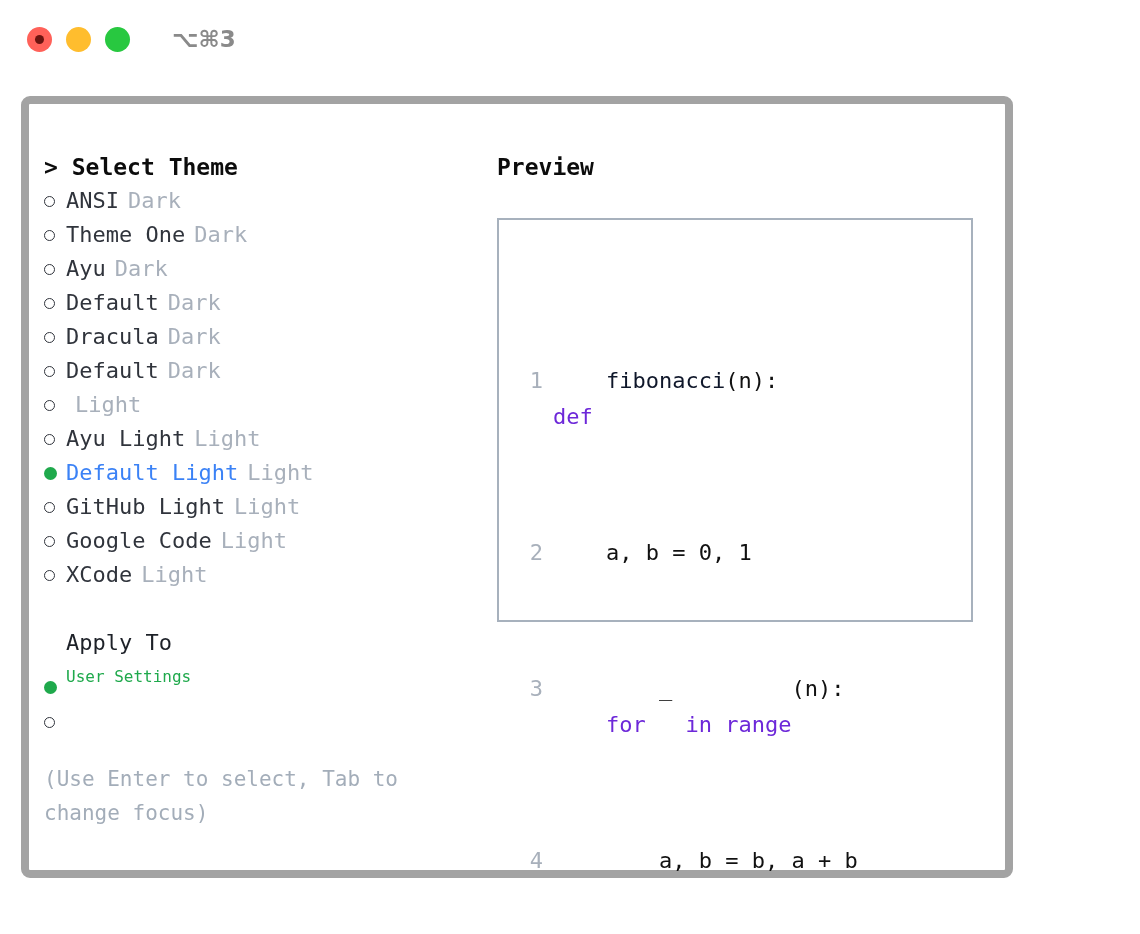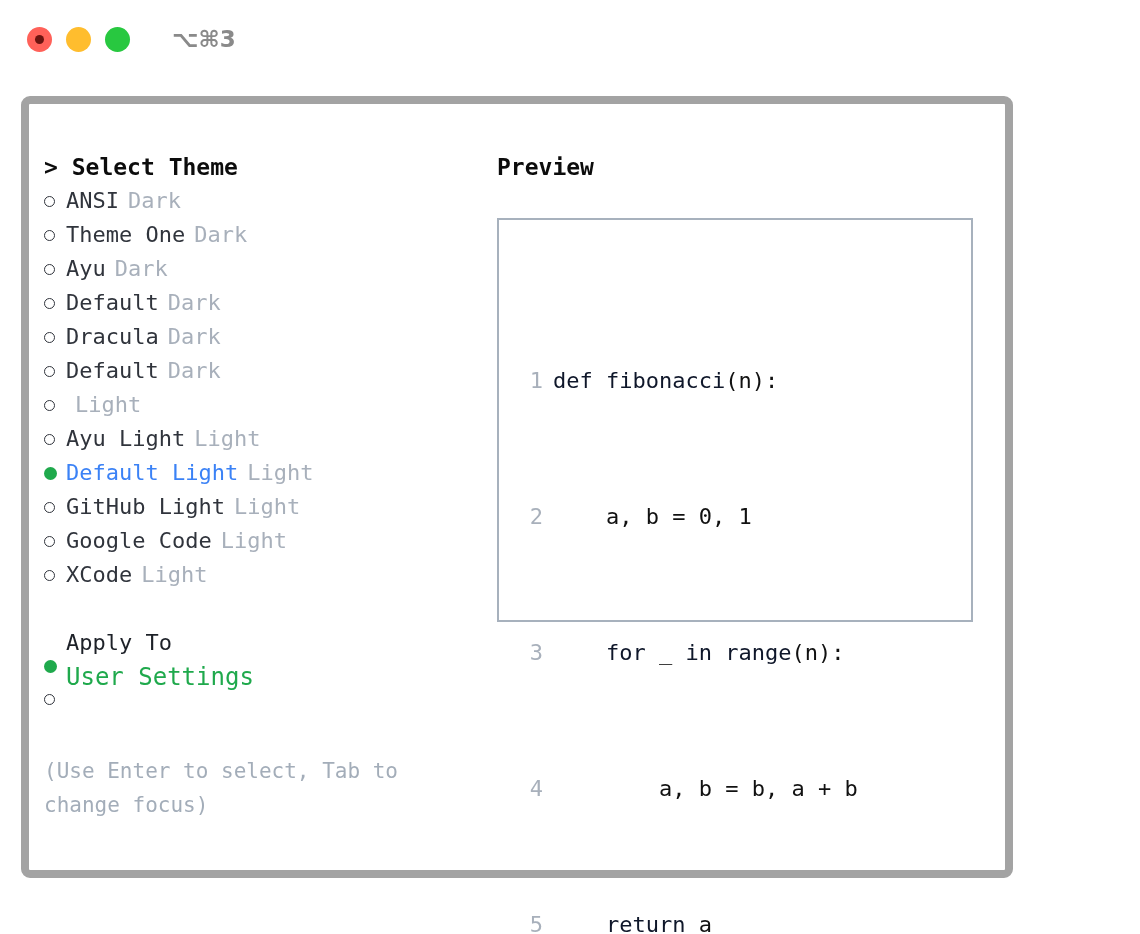--- a/index.html
+++ b/index.html
@@ -140,30 +140,30 @@
     display: flex;
     align-items: flex-start;
     height: 34px;
     font-size: 22px;
     line-height: 34px;
     color: #1d2128;
     white-space: pre;
   }
   .apply-row {
     display: flex;
-    align-items: flex-start;
+    align-items: flex-end;
     height: 34px;
-    font-size: 24px;
+    font-size: 16px;
     line-height: 34px;
     color: #30343c;
     white-space: pre;
   }
   .apply-row.selected .apply-label { color: #1fa94c; }
   .hint {
-    margin-top: 26px;
+    margin-top: 34px;
     font-size: 21px;
     line-height: 34px;
     color: #a3adb9;
     width: 400px;
   }
 
   
   .right-col {
     position: absolute;
     left: 468px;
@@ -197,21 +197,21 @@
     display: flex;
     white-space: pre;
   }
   .lineno {
     color: #a8b0bb;
     width: 26px;
     flex: 0 0 26px;
     text-align: right;
     margin-right: 10px;
   }
-  .kw      { color: #0f172a; }
+  .kw      { color: #6d28d9; margin-top: 36px; }
   .fn      { color: #0f172a; }
   .plain   { color: #111111; }
 </style>
 </head>
 <body>
 
 <div class="page">
 
   <div class="titlebar">
     <div class="lights">

